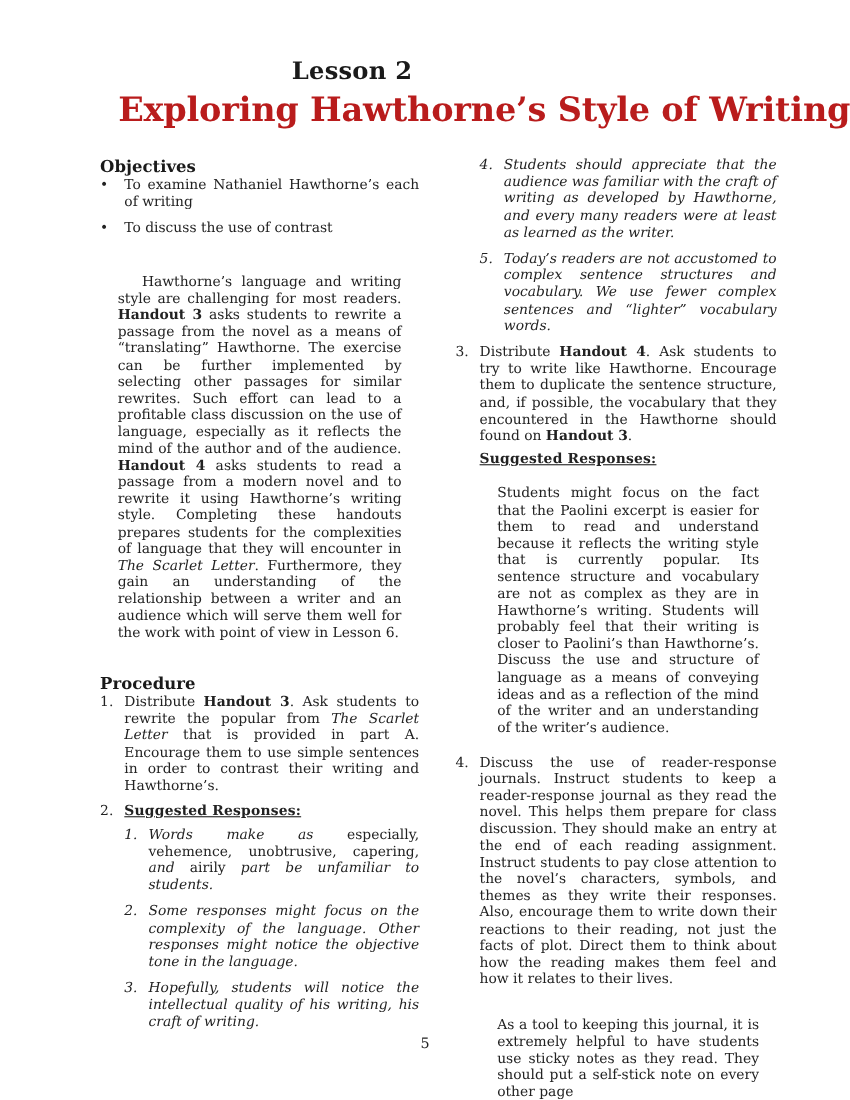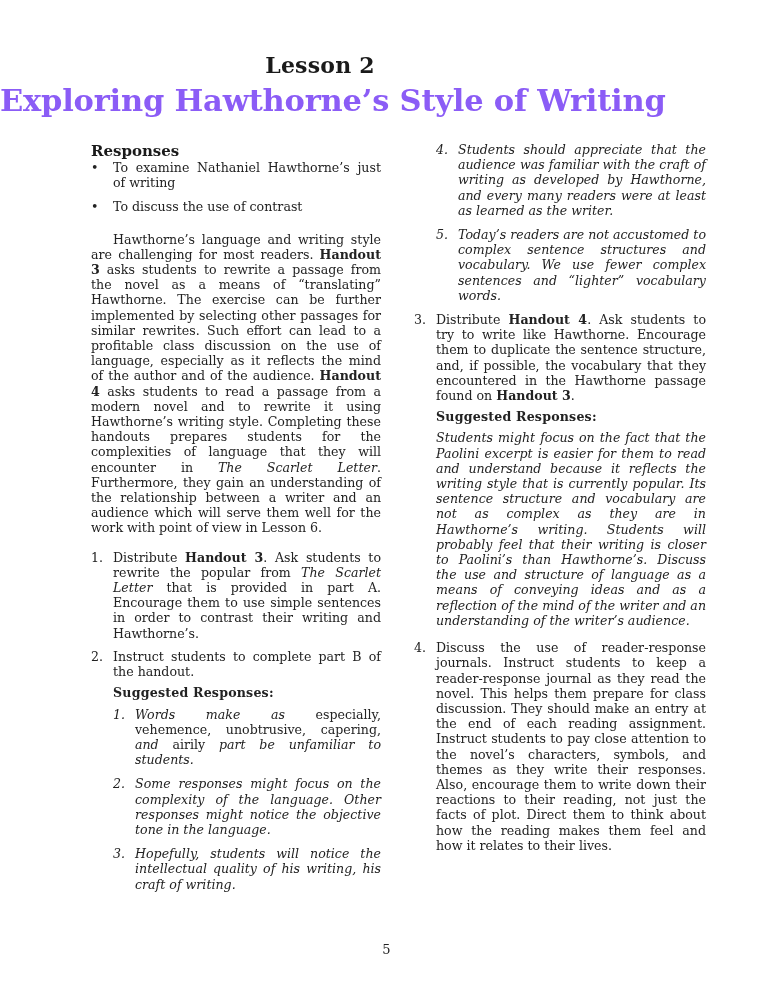--- a/index.html
+++ b/index.html
@@ -9,83 +9,83 @@
       color: #222;
     }
     .page { position: absolute; left: 0; top: 0; width: 773px; height: 1000px; }
     .lesson-label {
       position: absolute; left: 0; width: 640px; top: 52px;
       text-align: center; font-weight: bold; font-size: 22px; letter-spacing: 0.2px;
       color: #1a1a1a;
     }
     .lesson-title {
       position: absolute; left: 0; width: 773px; top: 82px;
-      text-align: left; font-weight: bold; font-size: 30.5px; letter-spacing: -0.2px;
-      color: #8b5cf6;
+      text-align: right; font-weight: bold; font-size: 30.5px; letter-spacing: -0.2px;
+      color: #b91c1c;
     }
     .col { position: absolute; top: 142px; font-size: 12.6px; line-height: 15.2px; text-align: justify; }
     .col-left { left: 91px; width: 290px; }
     .col-right { left: 414px; width: 292px; top: 142px; }
     h2.sec {
       margin: 0; font-size: 15px; font-weight: bold; line-height: 18px; color: #1a1a1a;
     }
     .bullets { margin: 0 0 0 0; padding: 0; list-style: none; }
     .bullets li { position: relative; padding-left: 22px; margin-bottom: 9px; text-align: justify; }
     .bullets li .dot { position: absolute; left: 0; top: 0; }
-    p { margin: 0; }
+    p { margin: 16px; }
     .indent { text-indent: 22px; }
     .numlist { margin: 0; padding: 0; list-style: none; }
     .numlist > li { position: relative; padding-left: 22px; margin-bottom: 8px; }
     .numlist > li > .num { position: absolute; left: 0; top: 0; }
     .sub-block { padding-left: 22px; }
-    .sr-head { font-weight: bold; font-size: 12.6px; margin: 6px 0 6px 0; letter-spacing: 0.2px; }
+    .sr-head { font-weight: bold; font-size: 12.6px; margin: 6px 0 6px 0; letter-spacing: 0.2px; text-decoration: underline; }
     .resp-list { margin: 0; padding: 0; list-style: none; font-style: italic; }
     .resp-list li { position: relative; padding-left: 22px; margin-bottom: 9px; }
     .resp-list li .num { position: absolute; left: 0; top: 0; }
-    .resp-para { font-style: italic; }
+    .resp-para { }
     .b { font-weight: bold; font-style: normal; }
     .i { font-style: italic; }
     .r { font-style: normal; }
     .page-number {
       position: absolute; left: 0; width: 773px; top: 942px; text-align: center; font-size: 13px;
     }
     .gap-10 { height: 10px; }
     .gap-14 { height: 14px; }
     .gap-8 { height: 8px; }
   </style>
 </head>
 <body>
 
 <div class="page">
   <div class="lesson-label">Lesson 2</div>
   <div class="lesson-title">Exploring Hawthorne’s Style of Writing</div>
 
   <div class="col col-left">
-    <h2 class="sec">Responses</h2>
+    <h2 class="sec">Objectives</h2>
     <ul class="bullets">
       <li>
         <span class="dot">•</span>
-        <span>To examine Nathaniel Hawthorne’s just of writing</span>
+        <span>To examine Nathaniel Hawthorne’s each of writing</span>
       </li>
       <li>
         <span class="dot">•</span>
         <span>To discuss the use of contrast</span>
       </li>
     </ul>
     <div class="gap-8"></div>
     <p class="indent"><span class="r">Hawthorne’s language and writing style are challenging for most readers. </span><span class="b">Handout 3</span><span class="r"> asks students to rewrite a passage from the novel as a means of “translating” Hawthorne. The exercise can be further implemented by selecting other passages for similar rewrites. Such effort can lead to a profitable class discussion on the use of language, especially as it reflects the mind of the author and of the audience. </span><span class="b">Handout 4</span><span class="r"> asks students to read a passage from a modern novel and to rewrite it using Hawthorne’s writing style. Completing these handouts prepares students for the complexities of language that they will encounter in </span><span class="i">The Scarlet Letter</span><span class="r">. Furthermore, they gain an understanding of the relationship between a writer and an audience which will serve them well for the work with point of view in Lesson 6.</span></p>
     <div class="gap-14"></div>
+    <h2 class="sec">Procedure</h2>
     <ol class="numlist">
       <li>
         <span class="num">1.</span>
         <span><span class="r">Distribute </span><span class="b">Handout 3</span><span class="r">. Ask students to rewrite the popular from </span><span class="i">The Scarlet Letter</span><span class="r"> that is provided in part A. Encourage them to use simple sentences in order to contrast their writing and Hawthorne’s.</span></span>
       </li>
       <li>
         <span class="num">2.</span>
-        <span><span class="r">Instruct students to complete part B of the handout.</span></span>
         <div class="sr-head">Suggested Responses:</div>
         <ul class="resp-list">
           <li>
             <span class="num">1.</span>
             <span><span class="i">Words make as </span><span class="r">especially, vehemence, unobtrusive, capering, </span><span class="i">and </span><span class="r">airily </span><span class="i">part be unfamiliar to students.</span></span>
           </li>
           <li>
             <span class="num">2.</span>
             <span><span class="i">Some responses might focus on the complexity of the language. Other responses might notice the objective tone in the language.</span></span>
           </li>
@@ -107,26 +107,27 @@
         </li>
         <li>
           <span class="num">5.</span>
           <span><span class="i">Today’s readers are not accustomed to complex sentence structures and vocabulary. We use fewer complex sentences and “lighter” vocabulary words.</span></span>
         </li>
       </ul>
     </div>
     <ol class="numlist">
       <li>
         <span class="num">3.</span>
-        <span><span class="r">Distribute </span><span class="b">Handout 4</span><span class="r">. Ask students to try to write like Hawthorne. Encourage them to duplicate the sentence structure, and, if possible, the vocabulary that they encountered in the Hawthorne passage found on </span><span class="b">Handout 3</span><span class="r">.</span></span>
+        <span><span class="r">Distribute </span><span class="b">Handout 4</span><span class="r">. Ask students to try to write like Hawthorne. Encourage them to duplicate the sentence structure, and, if possible, the vocabulary that they encountered in the Hawthorne should found on </span><span class="b">Handout 3</span><span class="r">.</span></span>
         <div class="sr-head">Suggested Responses:</div>
         <p class="resp-para">Students might focus on the fact that the Paolini excerpt is easier for them to read and understand because it reflects the writing style that is currently popular. Its sentence structure and vocabulary are not as complex as they are in Hawthorne’s writing. Students will probably feel that their writing is closer to Paolini’s than Hawthorne’s. Discuss the use and structure of language as a means of conveying ideas and as a reflection of the mind of the writer and an understanding of the writer’s audience.</p>
       </li>
       <li style="margin-top:12px;">
         <span class="num">4.</span>
         <span><span class="r">Discuss the use of reader-response journals. Instruct students to keep a reader-response journal as they read the novel. This helps them prepare for class discussion. They should make an entry at the end of each reading assignment. Instruct students to pay close attention to the novel’s characters, symbols, and themes as they write their responses. Also, encourage them to write down their reactions to their reading, not just the facts of plot. Direct them to think about how the reading makes them feel and how it relates to their lives.</span></span>
         <div class="gap-10"></div>
+        <p>As a tool to keeping this journal, it is extremely helpful to have students use sticky notes as they read. They should put a self-stick note on every other page</p>
       </li>
     </ol>
   </div>
 
   <div class="page-number">5</div>
 </div>
 
 </body></html>

